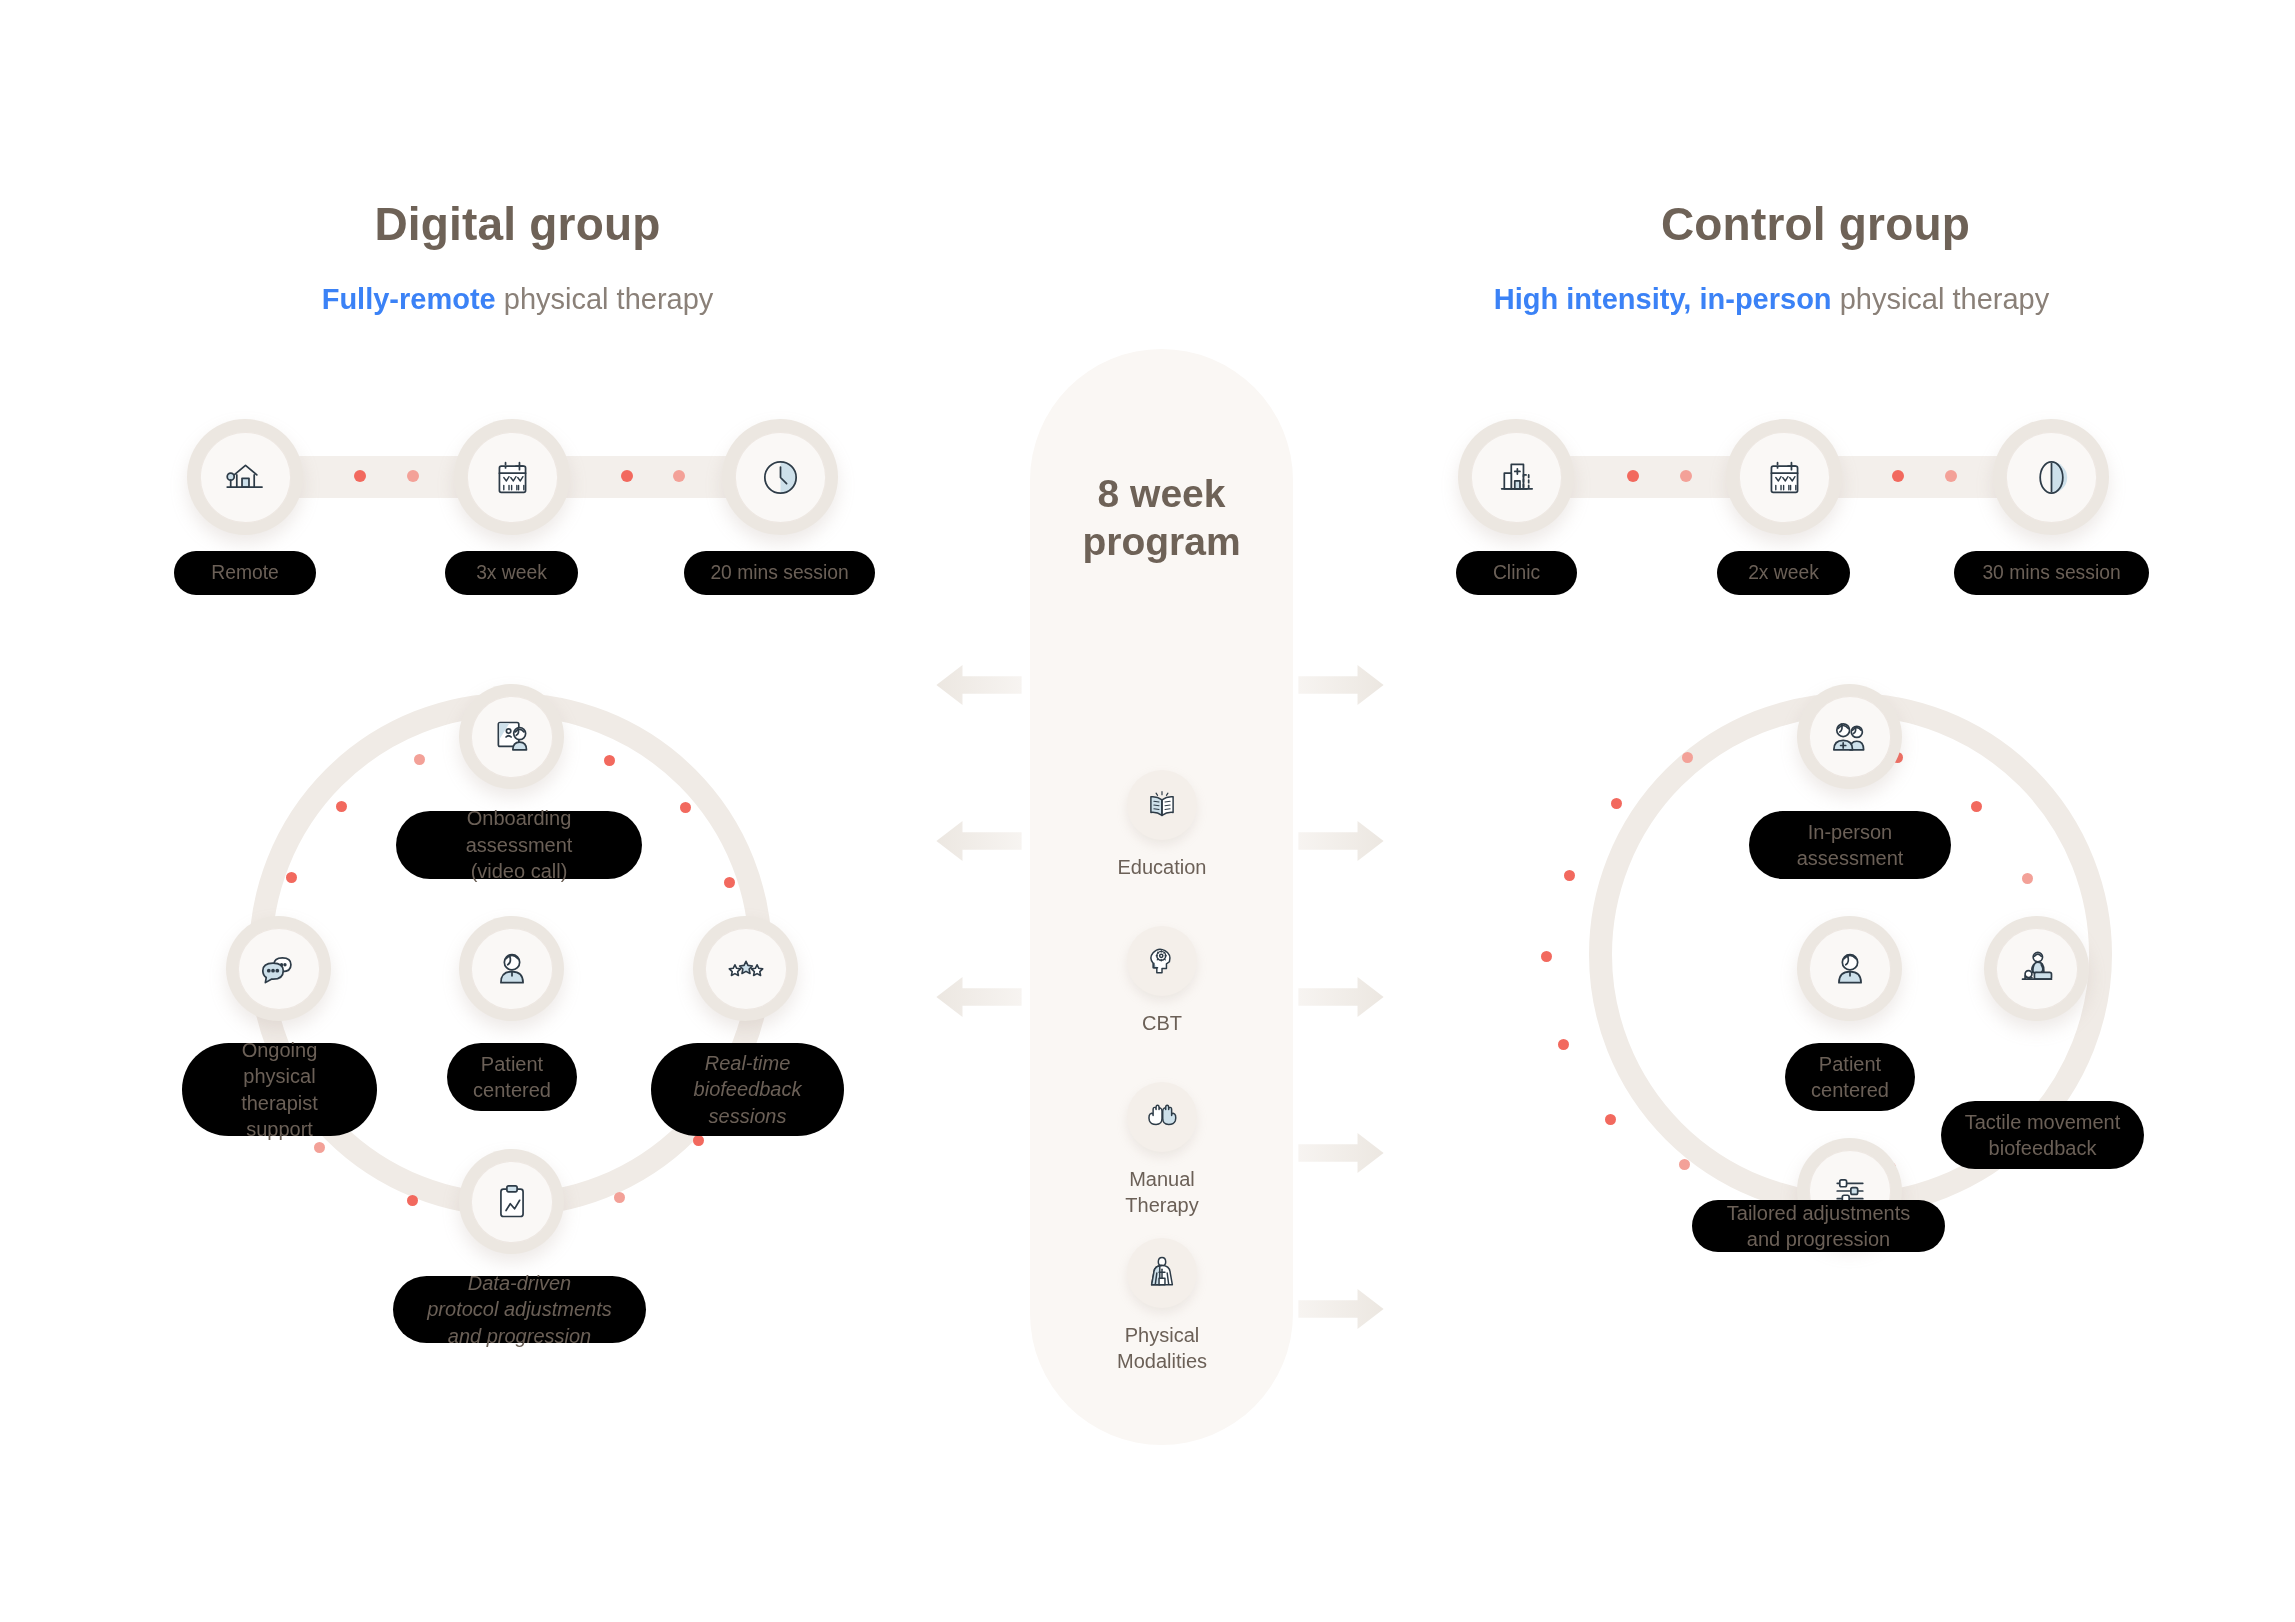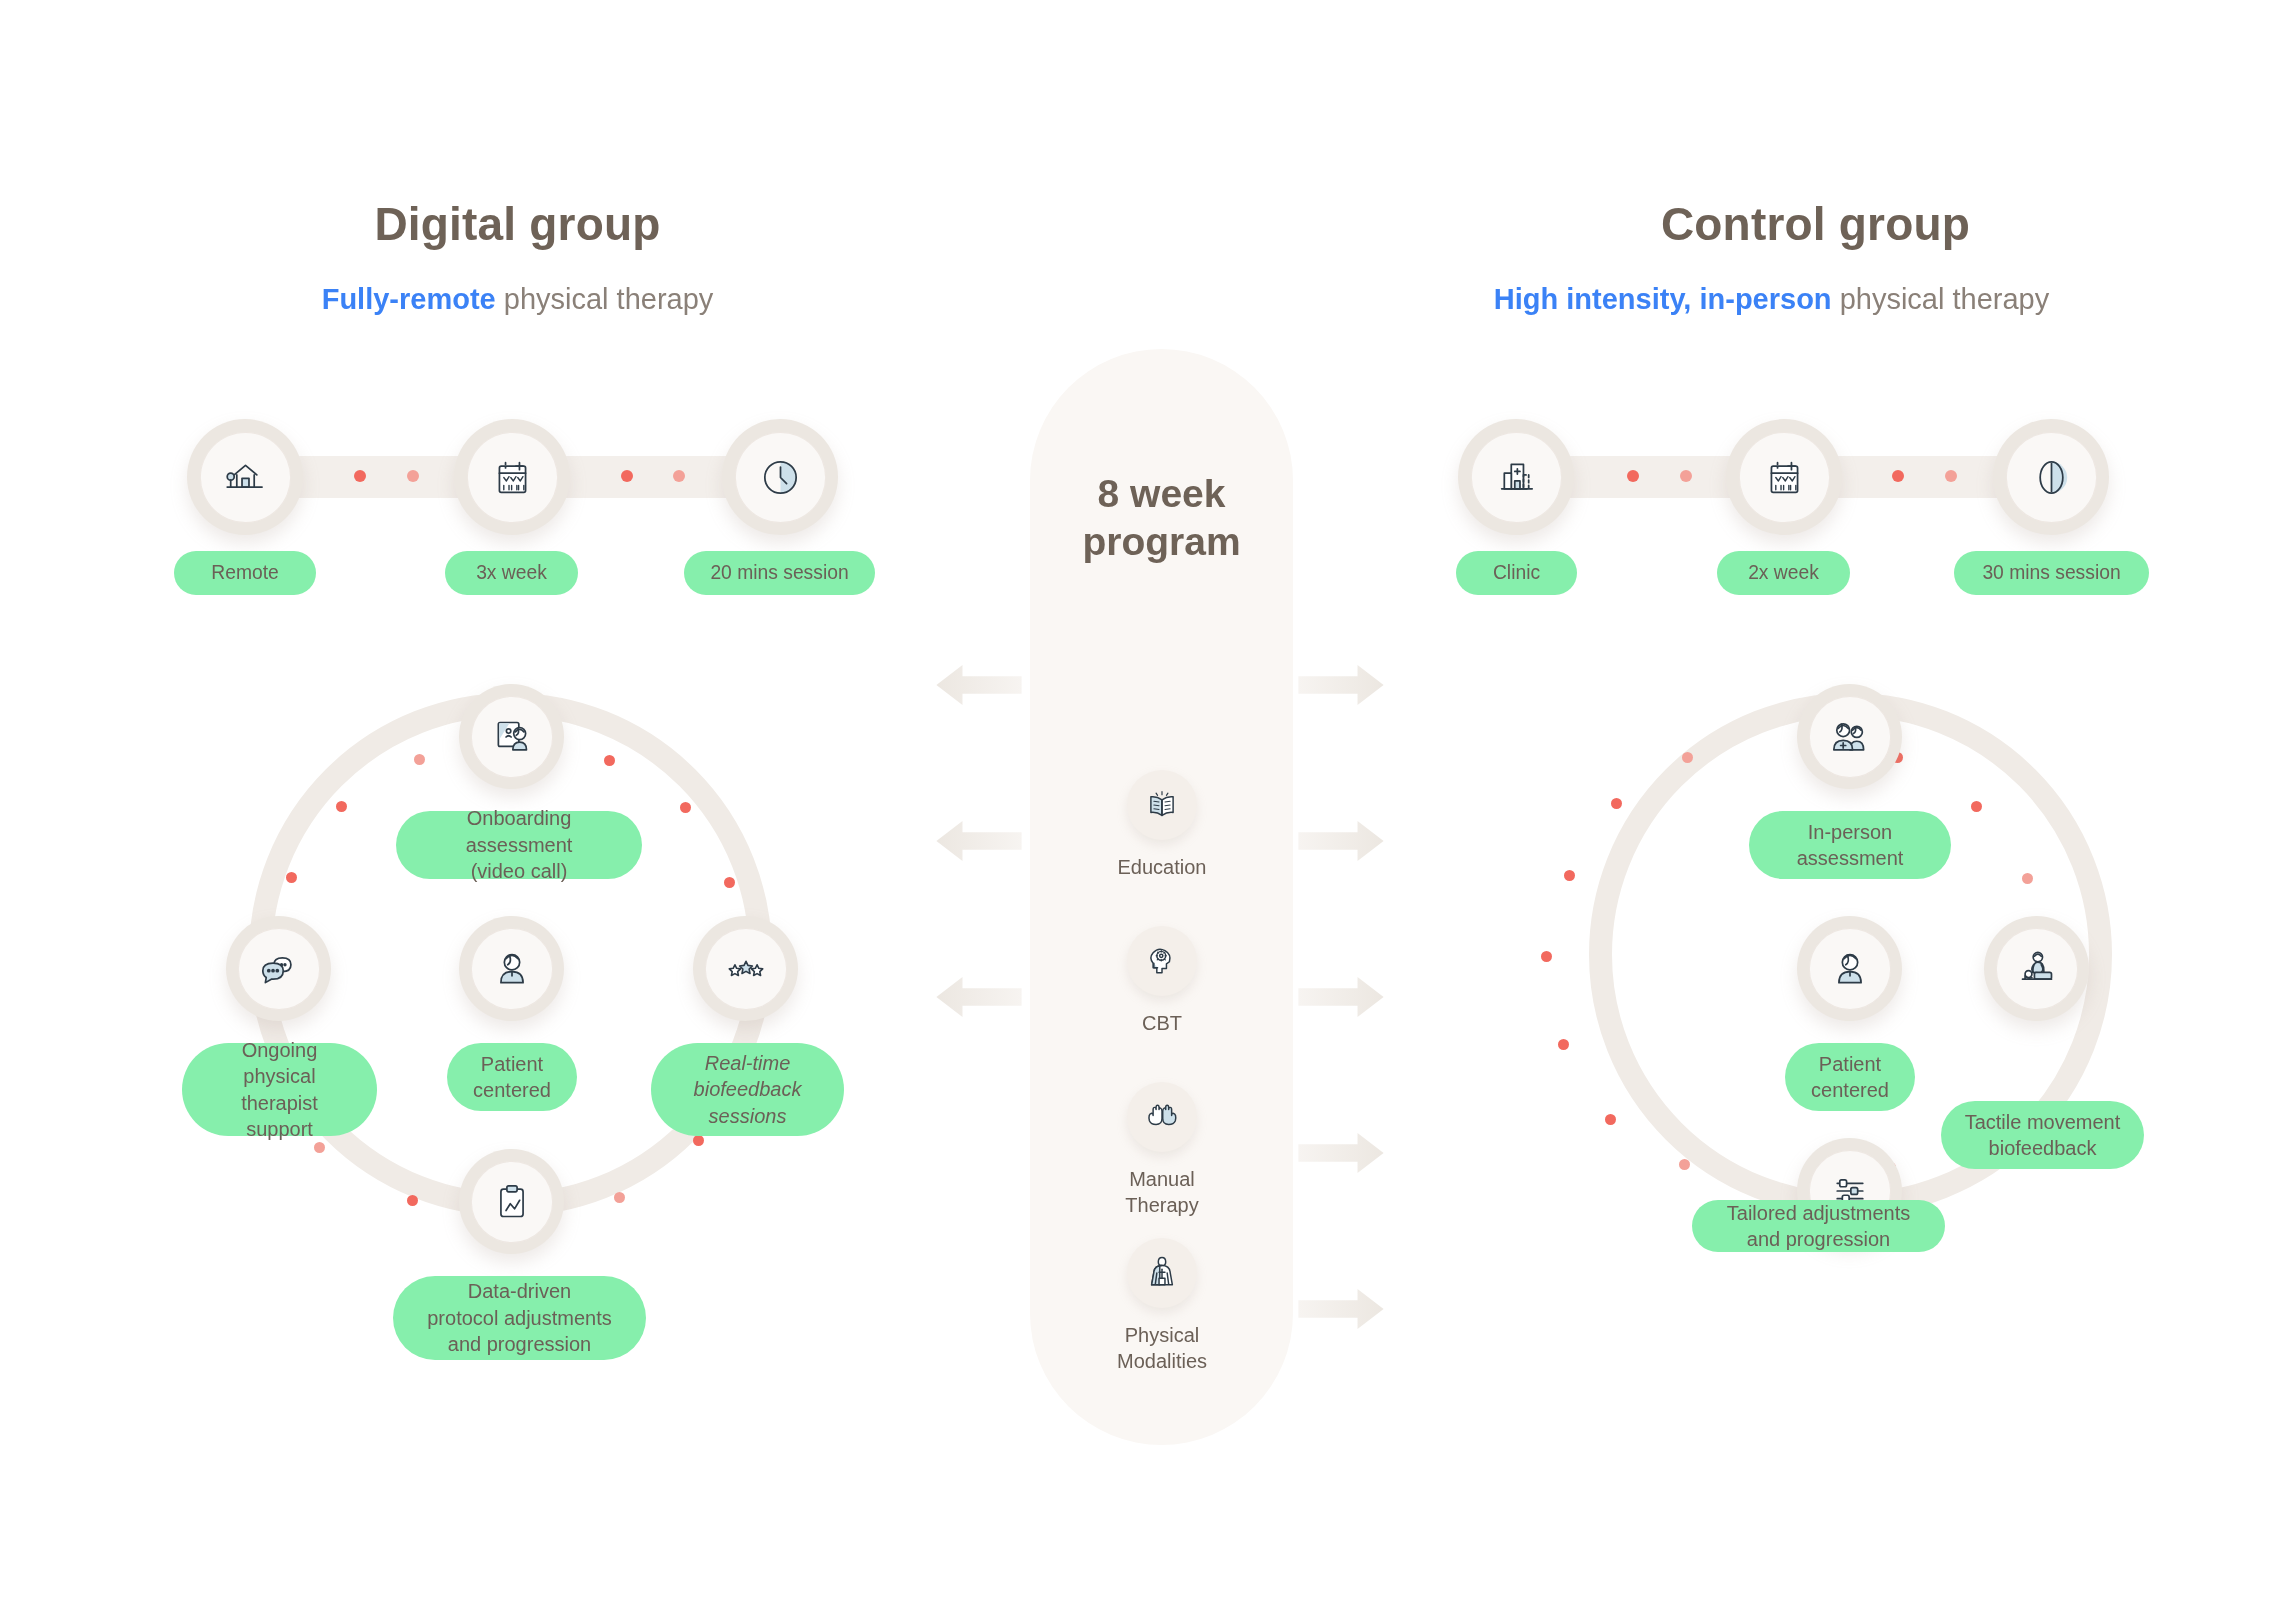--- a/index.html
+++ b/index.html
@@ -16,21 +16,21 @@
     color:#6e6257;letter-spacing:0.2px;white-space:nowrap;
   }
   .group-sub{
     position:absolute;text-align:center;font-size:29px;color:#8a8078;
     white-space:nowrap;
   }
   .group-sub b{color:#3b82f6;font-weight:bold;}
 
   
   .pill{
-    position:absolute;background:#86efac;border-radius:876px;
+    position:absolute;background:#000000;border-radius:876px;
     display:flex;align-items:center;justify-content:center;text-align:center;
     color:#6b6057;line-height:1.32;padding:0 23px;box-sizing:border-box;
   }
   .pill.small{font-size:19.3px;height:44px;}
   .pill.node{font-size:20px;}
 
   
   .node-circle{
     position:absolute;border-radius:50%;
     background:#ece7e1;
@@ -298,21 +298,21 @@
     <div class="inner" style="width:82px;height:82px;">
       <svg width="46" height="46" viewBox="0 0 54 54">
         <g fill="none" stroke="#2d3b47" stroke-width="2" stroke-linecap="round" stroke-linejoin="round">
           <rect x="14" y="12" width="26" height="32" rx="3" fill="#ffffff"></rect>
           <rect x="21" y="8" width="12" height="7" rx="2" fill="#cde0ea"></rect>
           <path d="M20 37 l5 -8 l5 6 l6 -10"></path>
         </g>
       </svg>
     </div>
   </div>
-  <div class="pill node" style="left:393px;top:1276px;width:253px;height:84px;white-space:pre-line;">Data-driven
+  <div class="pill node" style="left:393px;top:1276px;width:253px;height:67px;white-space:pre-line;font-style:italic;">Data-driven
 protocol adjustments
 and progression</div>
 
   <div class="ring" style="left:1589px;top:693px;width:523px;height:523px;"></div>
   <div class="reddot pale" style="left:1682px;top:752px;width:11.4px;height:11.4px;"></div>
   <div class="reddot" style="left:1611px;top:798px;width:11.4px;height:11.4px;"></div>
   <div class="reddot" style="left:1564px;top:870px;width:11.4px;height:11.4px;"></div>
   <div class="reddot" style="left:1541px;top:951px;width:11.4px;height:11.4px;"></div>
   <div class="reddot" style="left:1558px;top:1039px;width:11.4px;height:11.4px;"></div>
   <div class="reddot" style="left:1605px;top:1114px;width:11.4px;height:11.4px;"></div>

